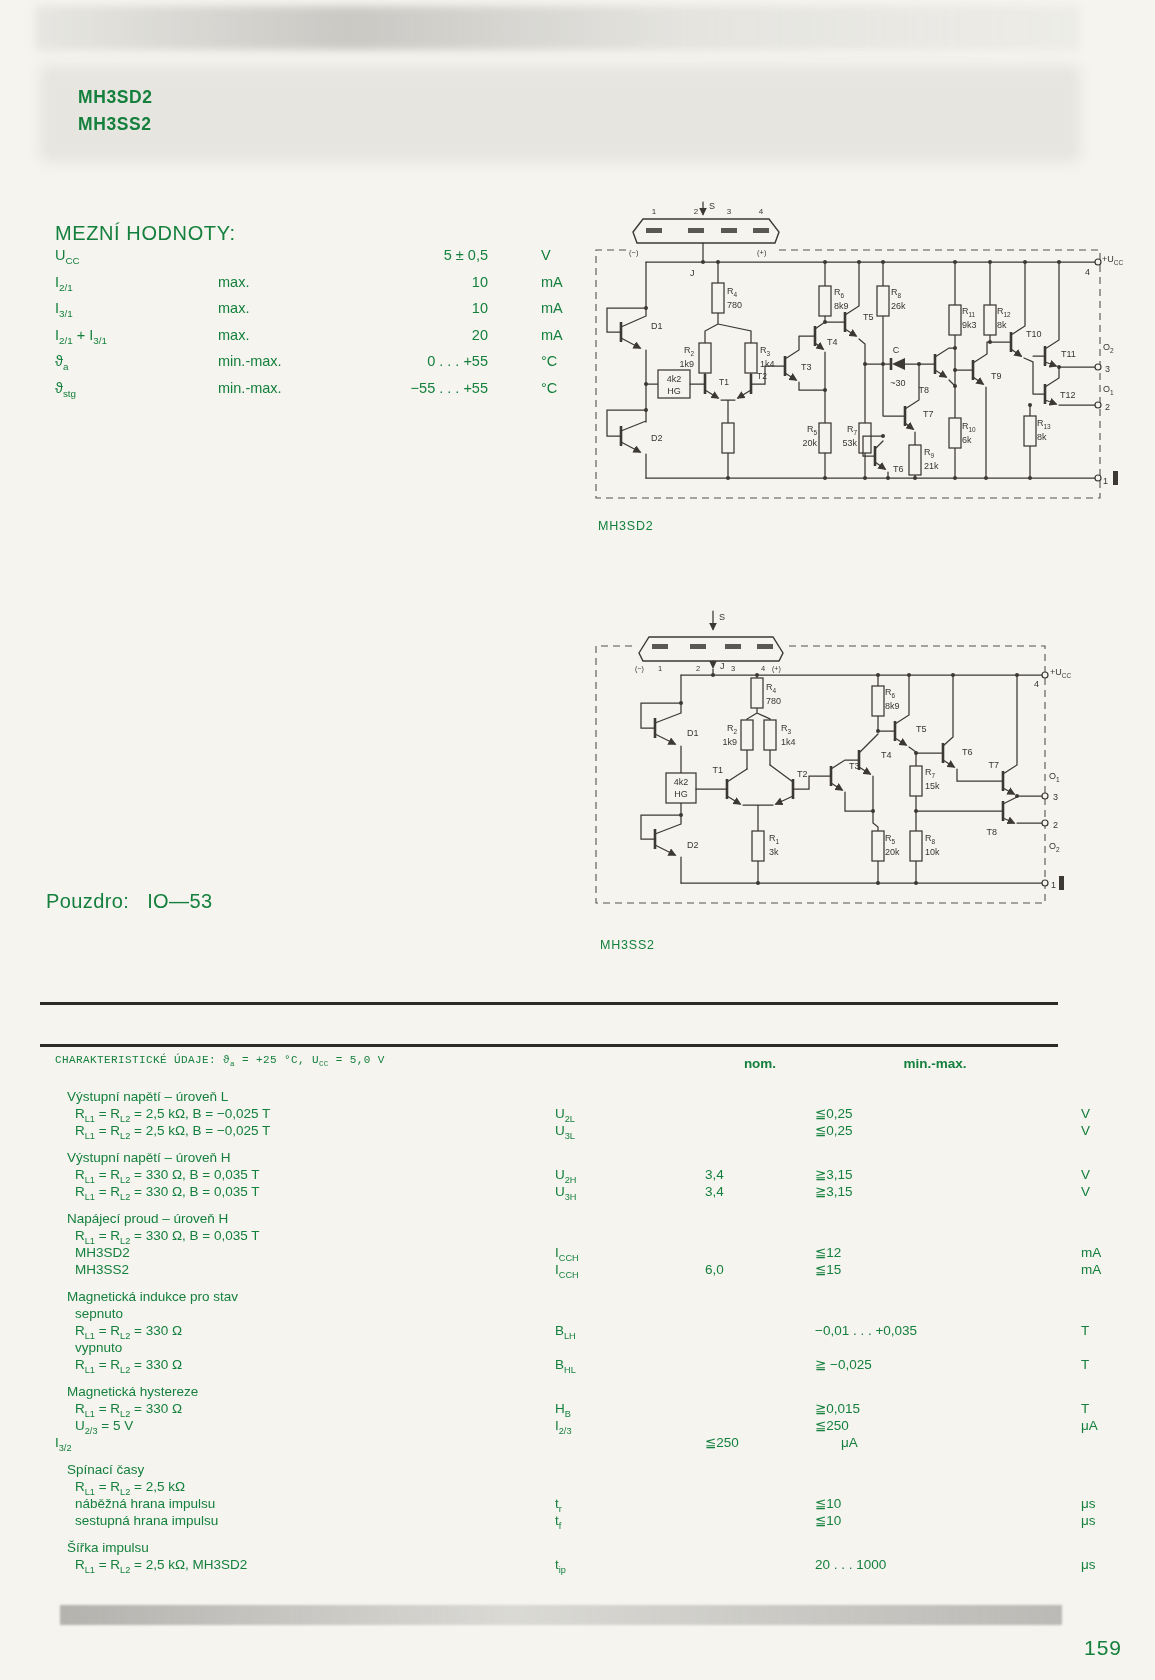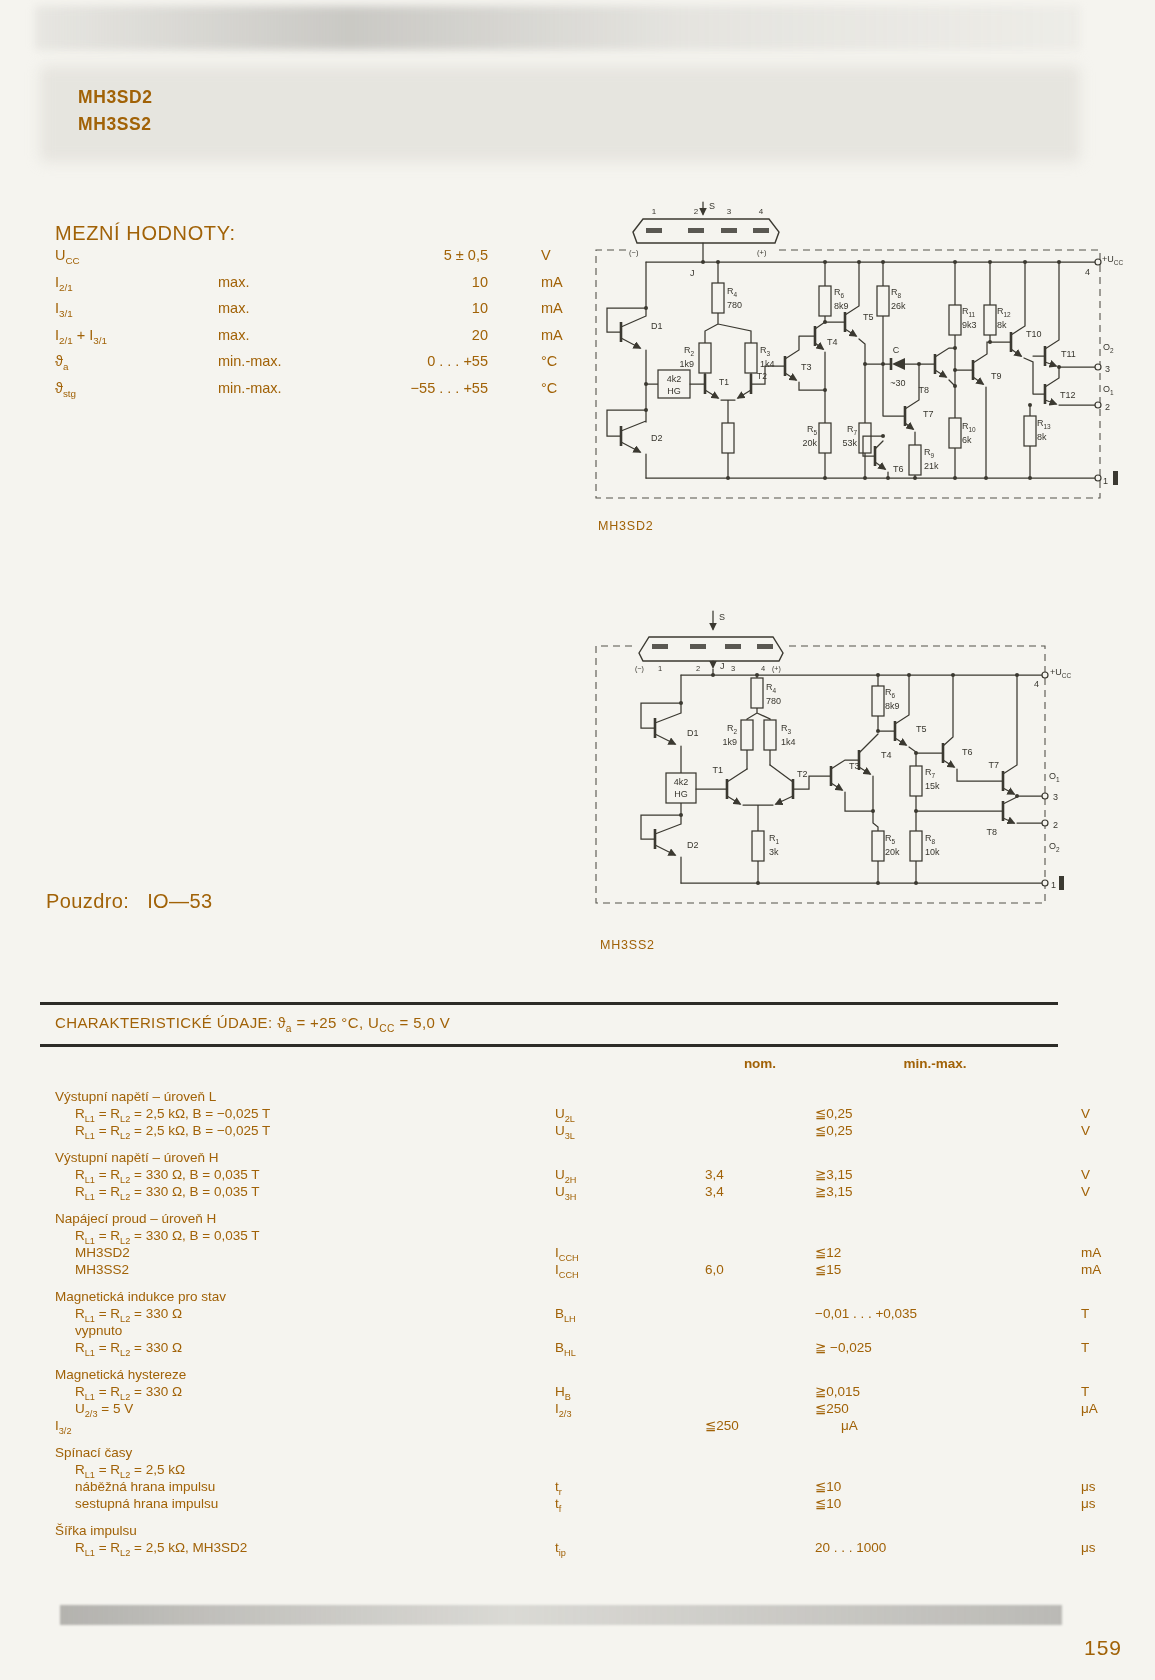--- a/index.html
+++ b/index.html
@@ -1,41 +1,41 @@
 <!DOCTYPE html>
 <html><head>
 <meta charset="utf-8">
 <style>
   html,body{margin:0;padding:0;background:#9a9995;}
   .page{position:relative;width:1155px;height:1680px;margin:0 auto;overflow:hidden;
-        background:#f5f4ef;color:#a16207;font-family:"Liberation Sans",sans-serif;}
+        background:#f5f4ef;color:#15803d;font-family:"Liberation Sans",sans-serif;}
   .abs{position:absolute;}
   
   .band-top{left:35px;top:6px;width:1045px;height:44px;
     background:linear-gradient(90deg,rgba(200,199,195,.30),rgba(183,182,178,.70) 30%,rgba(205,204,200,.40) 62%,rgba(215,214,210,.25));
     filter:blur(4px);border-radius:4px;}
   .band-header{left:40px;top:66px;width:1040px;height:96px;background:rgba(212,210,204,.45);filter:blur(7px);border-radius:6px;}
   .band-bottom{left:60px;top:1605px;width:1002px;height:20px;
     background:linear-gradient(90deg,rgba(168,167,163,.85),rgba(192,191,187,.5) 45%,rgba(172,171,167,.8));filter:blur(1px);}
   
   .hdr-left{left:78px;top:84px;font-size:17.5px;font-weight:bold;line-height:27px;letter-spacing:.6px;}
   .hdr-right{left:300px;top:84px;width:732px;text-align:right;font-size:17.5px;font-weight:bold;line-height:27px;letter-spacing:.6px;}
   
   .limits-title{left:55px;top:214px;font-size:20px;letter-spacing:.6px;margin-top:8px;}
   .ltable{left:55px;top:242px;width:560px;}
   .ltable .trow{display:grid;grid-template-columns:163px 120px 150px 127px;height:26.5px;line-height:26.5px;font-size:14.5px;}
   .ltable .c2{text-align:right;}
   .ltable .c3{padding-left:53px;}
   
   .rule{left:40px;width:1018px;height:3px;background:#2c2b27;}
-  .ctable-title{left:55px;top:1014px;font-size:15px;letter-spacing:.4px;}
+  .ctable-title{left:55px;top:1054px;font-size:11px;letter-spacing:.4px;font-family:Liberation Mono, monospace;}
   .chead{top:1056px;font-size:13.5px;font-weight:bold;}
   .ctable{left:55px;top:1078px;width:1065px;}
   .ctable .trow{display:grid;grid-template-columns:500px 150px 110px 240px 65px;height:17px;line-height:17px;font-size:13.5px;}
-  .ctable .trow.group{margin-top:10px;}
+  .ctable .trow.group{margin-top:10px;margin-left:12px;}
   .ctable .trow:not(.group) .c0{padding-left:20px;}
   .ctable .c2,.ctable .c3{text-align:left;}
   .ctable .c4{padding-left:26px;}
   sub{font-size:68%;}
   
   .caption{font-size:12.5px;letter-spacing:.8px;}
   .pouzdro{left:46px;top:890px;font-size:20px;letter-spacing:.4px;}
   .pagenum{left:1084px;top:1636px;font-size:21px;letter-spacing:1px;}
   svg{overflow:visible;}
   svg text{font-family:"Liberation Sans",sans-serif;fill:#38362e;}
@@ -485,20 +485,27 @@
         <div class="c c4">mA</div>
       </div>
       <div class="trow group">
         <div class="c c0">Magnetická indukce pro stav</div>
         <div class="c c1"></div>
         <div class="c c2"></div>
         <div class="c c3"></div>
         <div class="c c4"></div>
       </div>
       <div class="trow ">
+        <div class="c c0">sepnuto</div>
+        <div class="c c1"></div>
+        <div class="c c2"></div>
+        <div class="c c3"></div>
+        <div class="c c4"></div>
+      </div>
+      <div class="trow ">
         <div class="c c0">R<sub>L1</sub> = R<sub>L2</sub> = 330 Ω</div>
         <div class="c c1">B<sub>LH</sub></div>
         <div class="c c2"></div>
         <div class="c c3">−0,01 . . . +0,035</div>
         <div class="c c4">T</div>
       </div>
       <div class="trow ">
         <div class="c c0">vypnuto</div>
         <div class="c c1"></div>
         <div class="c c2"></div>

